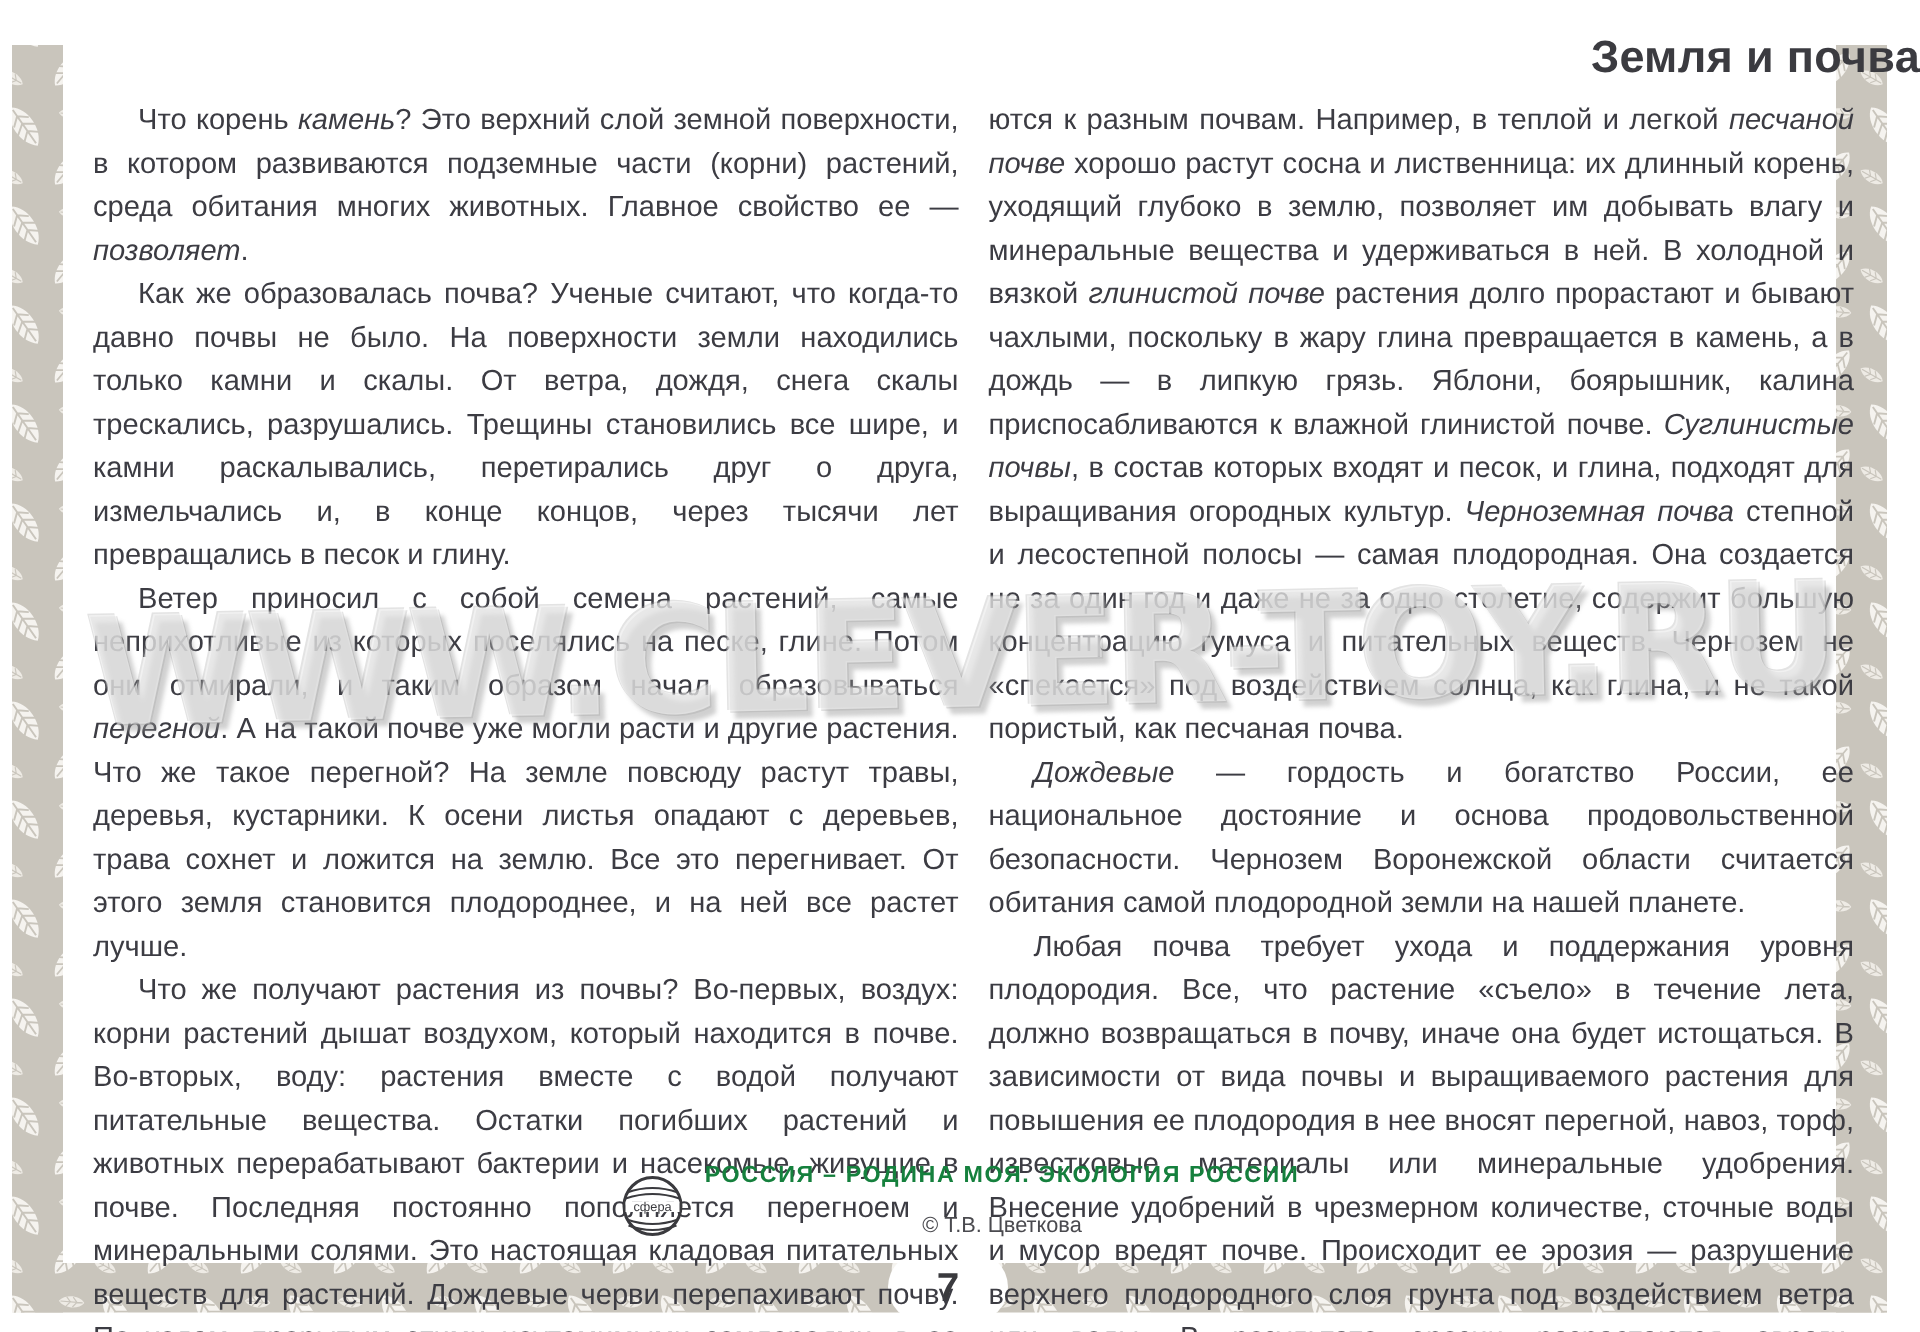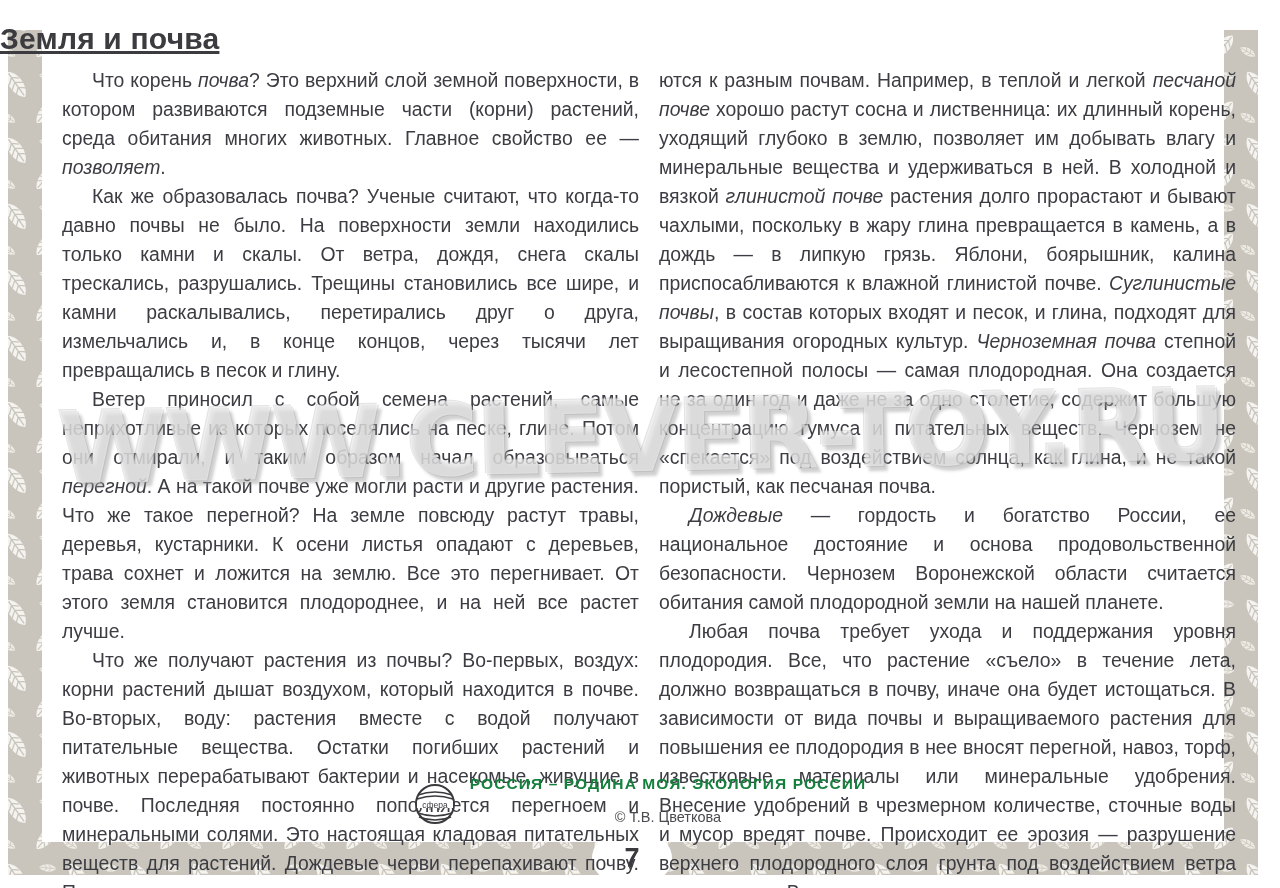--- a/index.html
+++ b/index.html
@@ -21,22 +21,22 @@
     position: absolute; left: 592px; top: 835px; width: 80px; height: 46px;
     background: #ffffff; border-radius: 23px;
     z-index: 2; display: flex; align-items: center; justify-content: center;
   }
   .page-tab span {
     font-size: 27px; font-weight: 700; color: #3a3a3e;
   }
   
   .content { position: absolute; left: 0; top: 0; width: 1280px; z-index: 2; }
   h1.title {
-    text-align: left; margin-top: 22px;
-    font-size: 30px; font-weight: 700; color: #3b3b40; letter-spacing: 0.2px; text-decoration: underline;
+    text-align: right; margin-top: 22px;
+    font-size: 30px; font-weight: 700; color: #3b3b40; letter-spacing: 0.2px;
   }
   .columns {
     position: absolute; left: 62px; top: 66px; width: 1174px;
     display: flex; gap: 20px;
   }
   .col { width: 577px; }
   .col p {
     font-size: 19.4px; line-height: 29px; text-align: justify;
     text-indent: 30px; color: #3c3c43;
   }
@@ -102,21 +102,21 @@
 </svg>
 
 <div class="page-tab">
   <span>7</span>
 </div>
 
 <div class="content">
   <h1 class="title">Земля и почва</h1>
   <div class="columns">
     <div class="col">
-        <p><span>Что корень </span><em>почва</em><span>? Это верхний слой земной поверхности, в котором развиваются подземные части (корни) растений, среда обитания многих животных. Главное свойство ее — </span><em>позволяет</em><span>.</span></p>
+        <p><span>Что корень </span><em>камень</em><span>? Это верхний слой земной поверхности, в котором развиваются подземные части (корни) растений, среда обитания многих животных. Главное свойство ее — </span><em>позволяет</em><span>.</span></p>
         <p><span>Как же образовалась почва? Ученые считают, что когда-то давно почвы не было. На поверхности земли находились только камни и скалы. От ветра, дождя, снега скалы трескались, разрушались. Трещины становились все шире, и камни раскалывались, перетирались друг о друга, измельчались и, в конце концов, через тысячи лет превращались в песок и глину.</span></p>
         <p><span>Ветер приносил с собой семена растений, самые неприхотливые из которых поселялись на песке, глине. Потом они отмирали, и таким образом начал образовываться </span><em>перегной</em><span>. А на такой почве уже могли расти и другие растения. Что же такое перегной? На земле повсюду растут травы, деревья, кустарники. К осени листья опадают с деревьев, трава сохнет и ложится на землю. Все это перегнивает. От этого земля становится плодороднее, и на ней все растет лучше.</span></p>
         <p><span>Что же получают растения из почвы? Во-первых, воздух: корни растений дышат воздухом, который находится в почве. Во-вторых, воду: растения вместе с водой получают питательные вещества. Остатки погибших растений и животных перерабатывают бактерии и насекомые, живущие в почве. Последняя постоянно пополняется перегноем и минеральными солями. Это настоящая кладовая питательных веществ для растений. Дождевые черви перепахивают почву. По ходам, прорытым этими неутомимыми землероями, в ее толщу легче попадают влага и воздух, бактерии и нити грибницы.</span></p>
       </div>
     <div class="col">
         <p class="no-indent"><span>ются к разным почвам. Например, в теплой и легкой </span><em>песчаной почве</em><span> хорошо растут сосна и лиственница: их длинный корень, уходящий глубоко в землю, позволяет им добывать влагу и минеральные вещества и удерживаться в ней. В холодной и вязкой </span><em>глинистой почве</em><span> растения долго прорастают и бывают чахлыми, поскольку в жару глина превращается в камень, а в дождь — в липкую грязь. Яблони, боярышник, калина приспосабливаются к влажной глинистой почве. </span><em>Суглинистые почвы</em><span>, в состав которых входят и песок, и глина, подходят для выращивания огородных культур. </span><em>Черноземная почва</em><span> степной и лесостепной полосы — самая плодородная. Она создается не за один год и даже не за одно столетие, содержит большую концентрацию гумуса и питательных веществ. Чернозем не «спекается» под воздействием солнца, как глина, и не такой пористый, как песчаная почва.</span></p>
         <p><em>Дождевые</em><span> — гордость и богатство России, ее национальное достояние и основа продовольственной безопасности. Чернозем Воронежской области считается обитания самой плодородной земли на нашей планете.</span></p>
         <p><span>Любая почва требует ухода и поддержания уровня плодородия. Все, что растение «съело» в течение лета, должно возвращаться в почву, иначе она будет истощаться. В зависимости от вида почвы и выращиваемого растения для повышения ее плодородия в нее вносят перегной, навоз, торф, известковые материалы или минеральные удобрения. Внесение удобрений в чрезмерном количестве, сточные воды и мусор вредят почве. Происходит ее эрозия — разрушение верхнего плодородного слоя грунта под воздействием ветра или воды. В результате эрозии разрастаются овраги. Постройка искусственных плотин, водохранилищ, каналов приводит к заболачиванию или засаливанию почв.</span></p>
       </div>
   </div>

